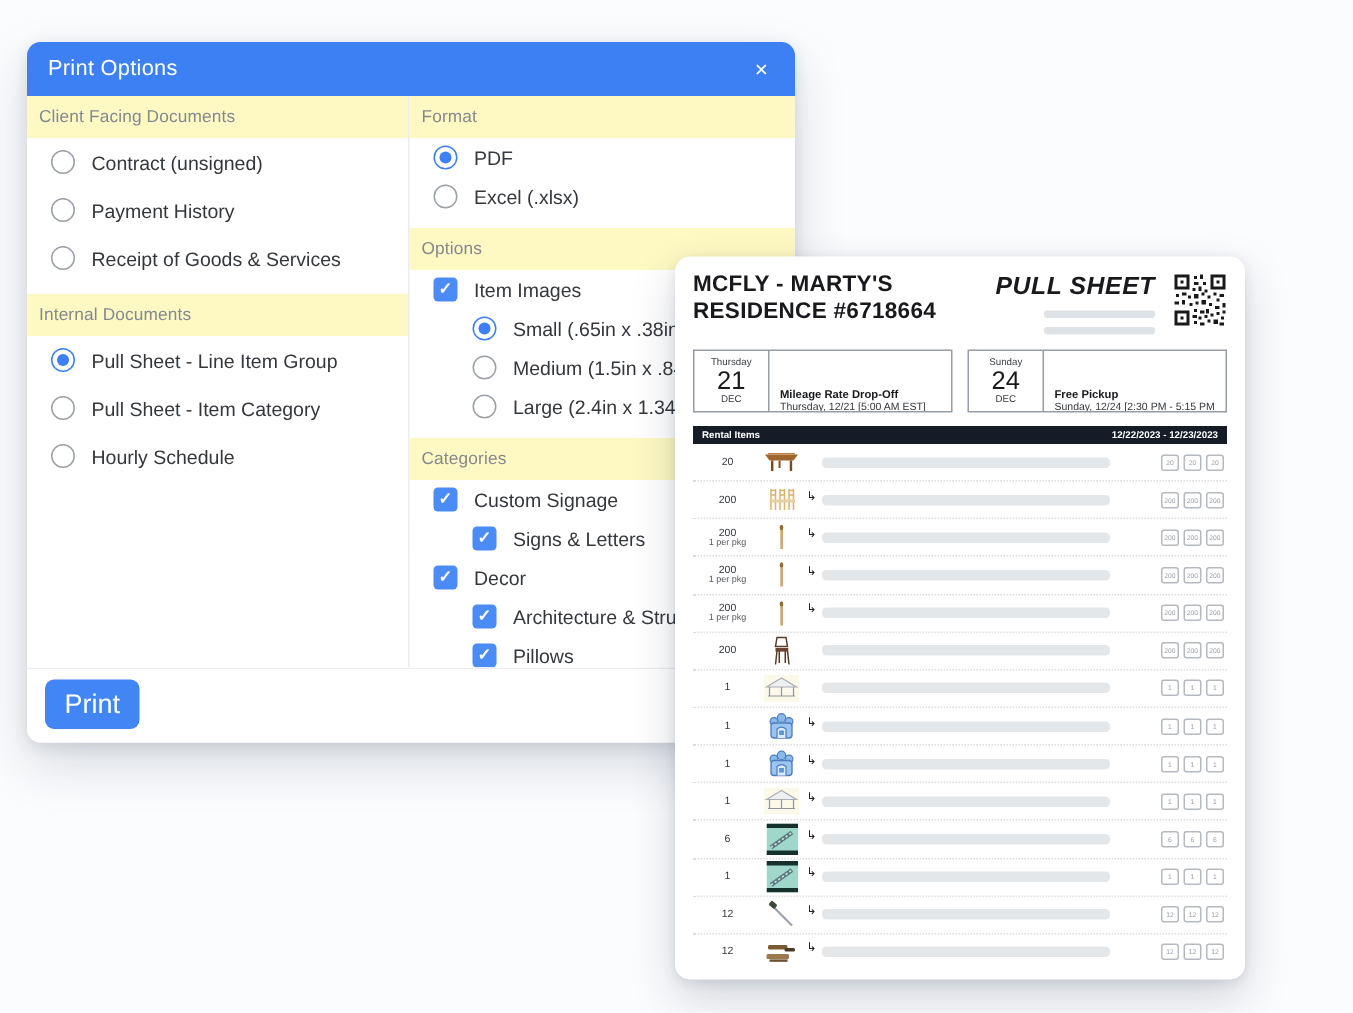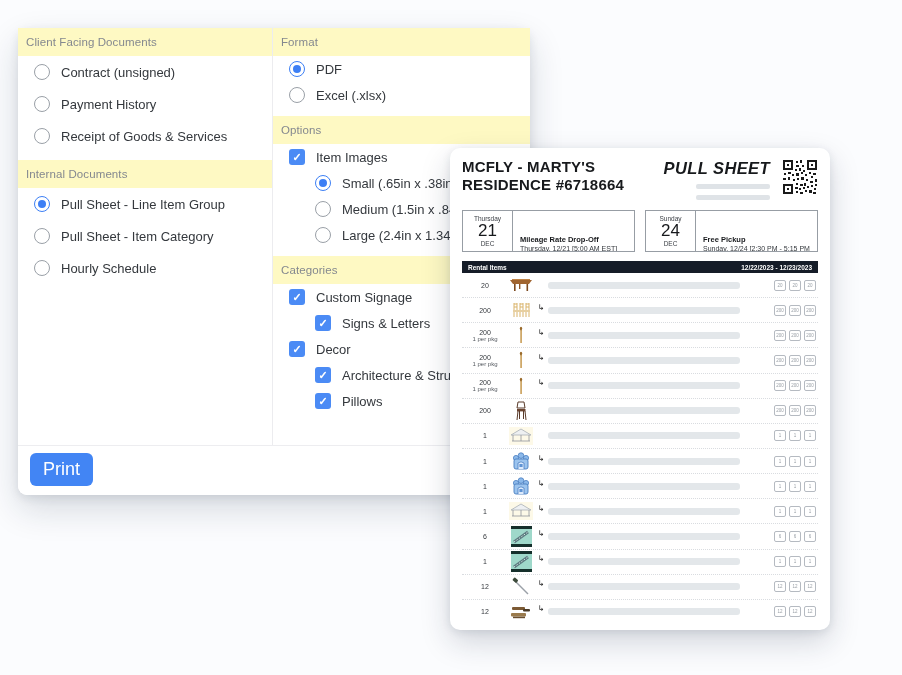--- a/index.html
+++ b/index.html
@@ -61,21 +61,21 @@
     border-radius: 0 0 9px 9px; background: #fff;
   }
   .print-btn {
     background: #4285f4; color: #fff; border: none; border-radius: 6px;
     font-size: 18px; padding: 6px 13px; cursor: pointer;
     font-family: "Liberation Sans", sans-serif;
   }
 
   
   .doc-card {
-    position: absolute; left: 450px; top: 148px; width: 380px; height: 482px;
+    position: absolute; left: 450px; top: 171px; width: 380px; height: 482px;
     background: #fff; border-radius: 10px; z-index: 2;
     box-shadow: 0 12px 30px rgba(20,35,60,.18), 0 2px 8px rgba(20,35,60,.10);
     padding: 10px 12px 6px; display: flex; flex-direction: column; overflow: hidden;
   }
   .doc-header { display: flex; align-items: flex-start; gap: 8px; }
   .doc-title { font-size: 15px; font-weight: bold; line-height: 1.2; letter-spacing: .2px; color: #17191c; flex: 1; }
   .sheet-block { text-align: right; margin-top: 1px; padding-right: 4px; }
   .sheet-title { font-size: 16.5px; font-weight: bold; letter-spacing: .4px; color: #17191c; font-style: italic; }
   .sheet-bar { width: 74px; height: 5px; border-radius: 2px; background: #dfe3e7; margin: 6px 0 0 auto; }
   .qr { width: 36px; height: 36px; flex: none; margin-top: 1px; }
@@ -520,20 +520,24 @@
         <div class="count-boxes">
           <div class="count-box">12</div>
           <div class="count-box">12</div>
           <div class="count-box">12</div>
         </div>
       </div>
     </div>
 </div>
 
 <div class="dialog">
+  <div class="dlg-header">
+    <span class="dlg-title">Print Options</span>
+    <span class="dlg-close">×</span>
+  </div>
   <div class="dlg-body">
     <div class="dlg-col left">
         <div class="sec-band">Client Facing Documents</div>
         <div class="opt-row">
           <span class="radio"></span>
           <span class="opt-label">Contract (unsigned)</span>
         </div>
         <div class="opt-row">
           <span class="radio"></span>
           <span class="opt-label">Payment History</span>

